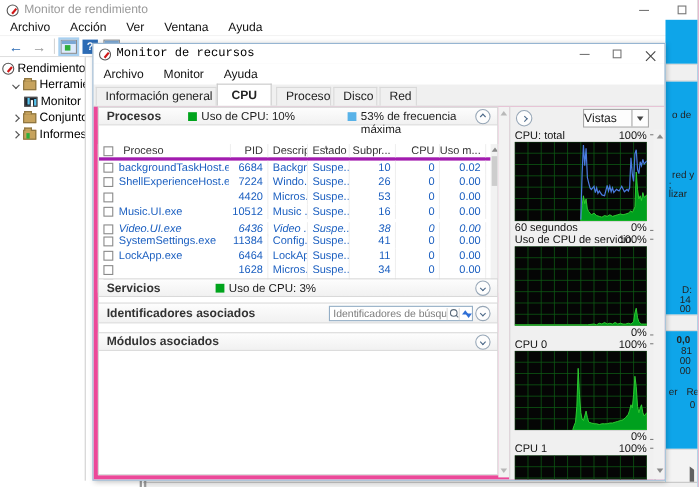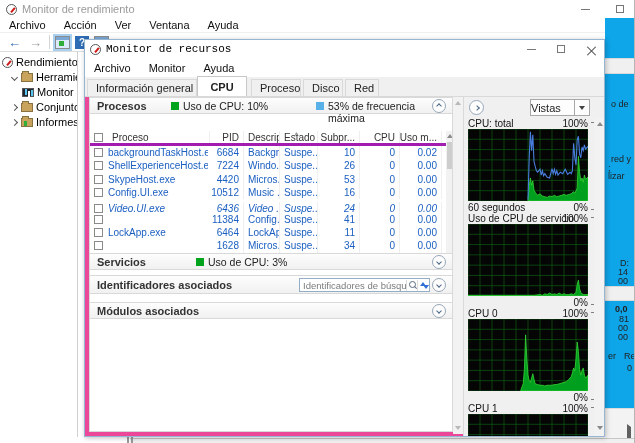--- a/index.html
+++ b/index.html
@@ -275,50 +275,50 @@
               <span class="rowname" style="width: 100px;">ShellExperienceHost.exe</span>
               <div class="td r" style="left: 120px; width: 34px;">7224</div>
               <div class="td l" style="left: 154px; width: 36px;">Windo...</div>
               <div class="td l" style="left: 190px; width: 38px;">Suspe...</div>
               <div class="td r" style="left: 228px; width: 42px;">26</div>
               <div class="td r" style="left: 270px; width: 40px;">0</div>
               <div class="td r" style="left: 310px; width: 42px;">0.00</div>
             </div>
             <div class="tr" style="top: 26.6px;">
               <div class="cbx"></div>
-              <span class="rowname" style="width: 100px;">SkypeHost.exe</span>
               <div class="td r" style="left: 120px; width: 34px;">4420</div>
               <div class="td l" style="left: 154px; width: 36px;">Micros...</div>
               <div class="td l" style="left: 190px; width: 38px;">Suspe...</div>
               <div class="td r" style="left: 228px; width: 42px;">53</div>
               <div class="td r" style="left: 270px; width: 40px;">0</div>
               <div class="td r" style="left: 310px; width: 42px;">0.00</div>
             </div>
             <div class="tr" style="top: 39.9px;">
               <div class="cbx"></div>
-              <span class="rowname" style="width: 100px;">Config.UI.exe</span>
+              <span class="rowname" style="width: 100px;">Music.UI.exe</span>
               <div class="td r" style="left: 120px; width: 34px;">10512</div>
               <div class="td l" style="left: 154px; width: 36px;">Music ...</div>
               <div class="td l" style="left: 190px; width: 38px;">Suspe...</div>
               <div class="td r" style="left: 228px; width: 42px;">16</div>
               <div class="td r" style="left: 270px; width: 40px;">0</div>
               <div class="td r" style="left: 310px; width: 42px;">0.00</div>
             </div>
             <div class="tr" style="top: 56px; font-style: italic;">
               <div class="cbx"></div>
               <span class="rowname" style="width: 100px;">Video.UI.exe</span>
               <div class="td r" style="left: 120px; width: 34px;">6436</div>
               <div class="td l" style="left: 154px; width: 36px;">Video ...</div>
               <div class="td l" style="left: 190px; width: 38px;">Suspe...</div>
-              <div class="td r" style="left: 228px; width: 42px;">24</div>
+              <div class="td r" style="left: 228px; width: 42px;">38</div>
               <div class="td r" style="left: 270px; width: 40px;">0</div>
               <div class="td r" style="left: 310px; width: 42px;">0.00</div>
             </div>
             <div class="tr" style="top: 66.5px;">
               <div class="cbx"></div>
+              <span class="rowname" style="width: 100px;">SystemSettings.exe</span>
               <div class="td r" style="left: 120px; width: 34px;">11384</div>
               <div class="td l" style="left: 154px; width: 36px;">Config...</div>
               <div class="td l" style="left: 190px; width: 38px;">Suspe...</div>
               <div class="td r" style="left: 228px; width: 42px;">41</div>
               <div class="td r" style="left: 270px; width: 40px;">0</div>
               <div class="td r" style="left: 310px; width: 42px;">0.00</div>
             </div>
             <div class="tr" style="top: 79.8px;">
               <div class="cbx"></div>
               <span class="rowname" style="width: 100px;">LockApp.exe</span>

